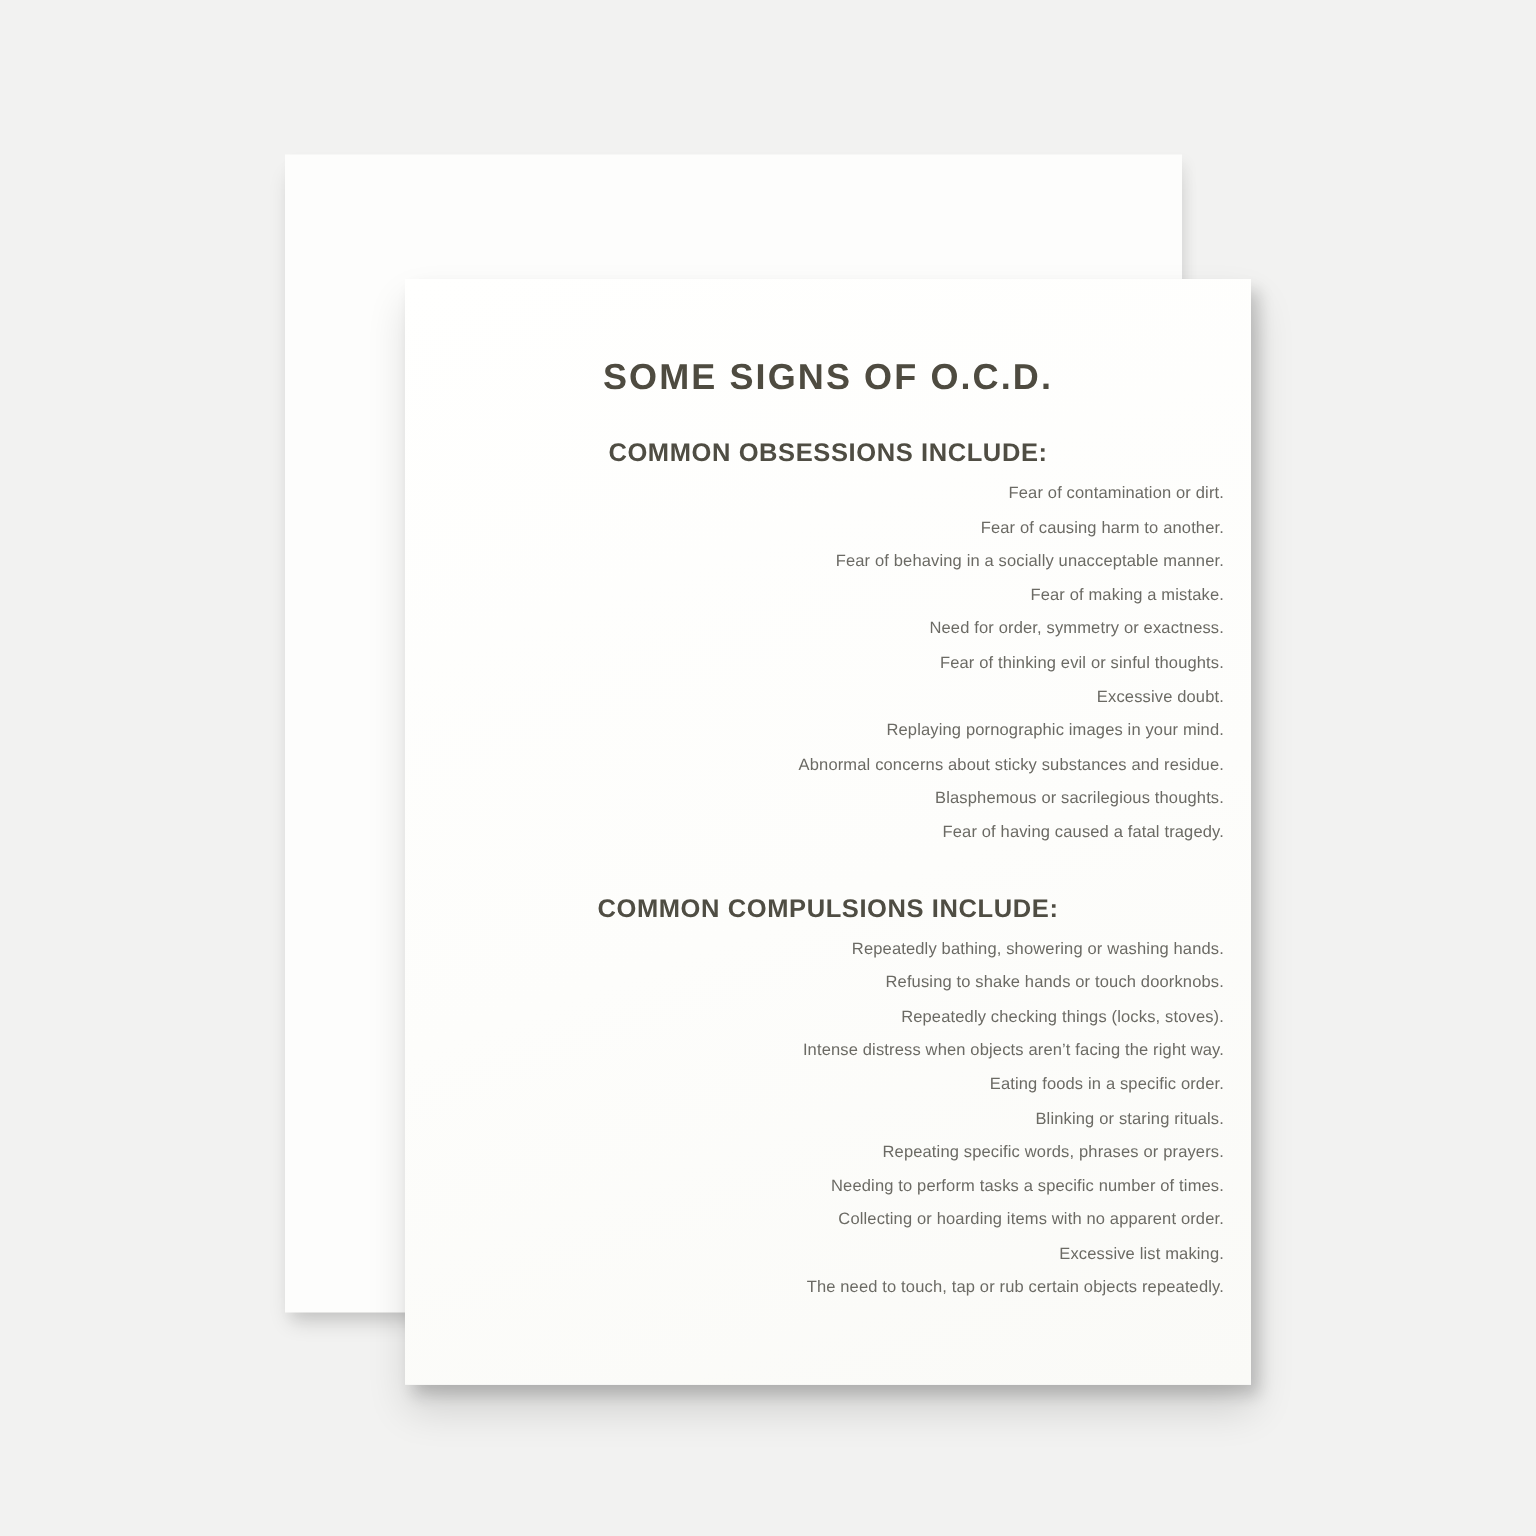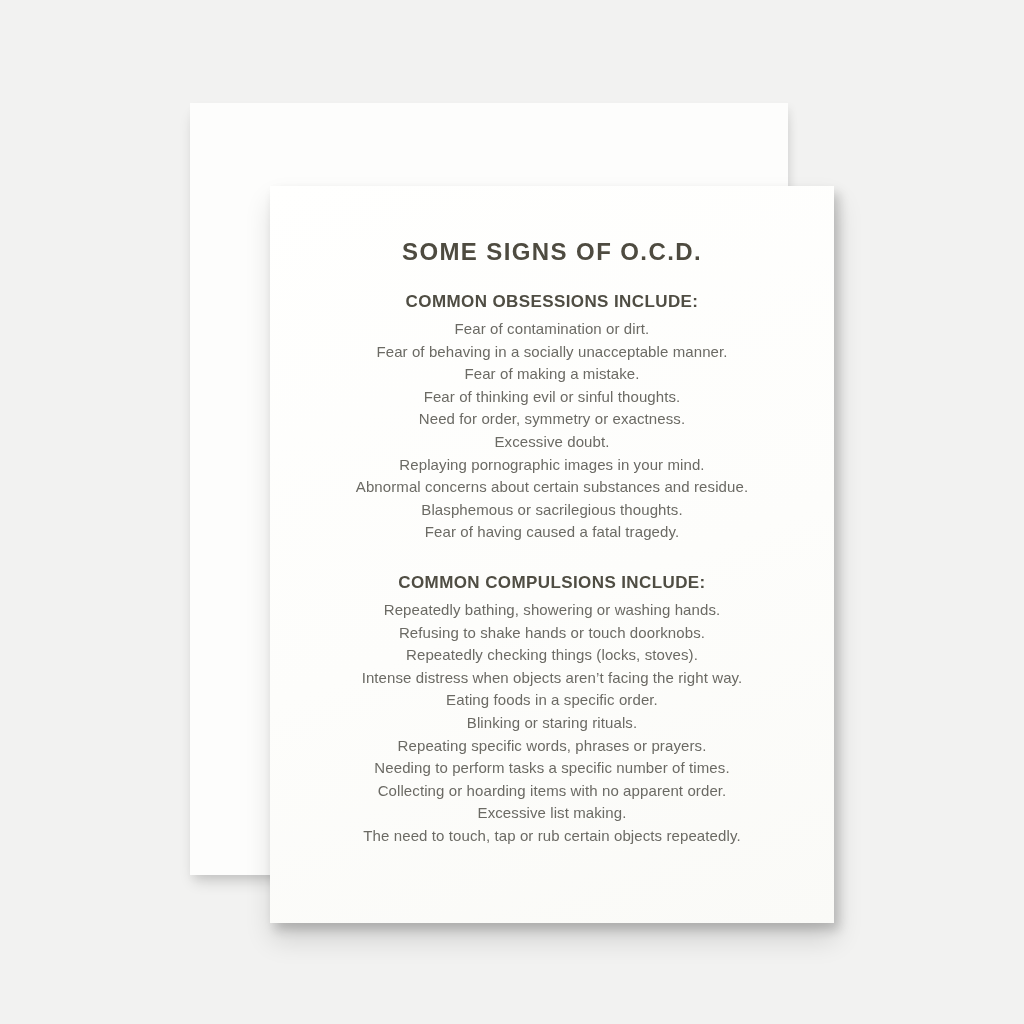--- a/index.html
+++ b/index.html
@@ -50,51 +50,53 @@
     font-weight:bold;
     letter-spacing:0.4px;
     color:var(--c-heading-text);
     margin-bottom:6px;
     text-align:center;
   }
   .item-list{
     list-style:none;
   }
   .item-list li{
-    font-size:15px;
+    font-size:11px;
     line-height:22.6px;
     letter-spacing:0.1px;
     color:var(--c-body-text);
+    text-align:right;
   }
   .section-compulsions{
     margin-top:29px;
   }
 </style>
 </head>
 <body>
 
 <div class="stage">
 
   <div class="envelope"></div>
 
   <div class="card">
 
     <h1 class="card-title">SOME SIGNS OF O.C.D.</h1>
 
     <section class="section-obsessions">
       <h2 class="section-heading">COMMON OBSESSIONS INCLUDE:</h2>
       <ul class="item-list">
         <li>Fear of contamination or dirt.</li>
+        <li>Fear of causing harm to another.</li>
         <li>Fear of behaving in a socially unacceptable manner.</li>
         <li>Fear of making a mistake.</li>
+        <li>Need for order, symmetry or exactness.</li>
         <li>Fear of thinking evil or sinful thoughts.</li>
-        <li>Need for order, symmetry or exactness.</li>
         <li>Excessive doubt.</li>
         <li>Replaying pornographic images in your mind.</li>
-        <li>Abnormal concerns about certain substances and residue.</li>
+        <li>Abnormal concerns about sticky substances and residue.</li>
         <li>Blasphemous or sacrilegious thoughts.</li>
         <li>Fear of having caused a fatal tragedy.</li>
       </ul>
     </section>
 
     <section class="section-compulsions">
       <h2 class="section-heading">COMMON COMPULSIONS INCLUDE:</h2>
       <ul class="item-list">
         <li>Repeatedly bathing, showering or washing hands.</li>
         <li>Refusing to shake hands or touch doorknobs.</li>

